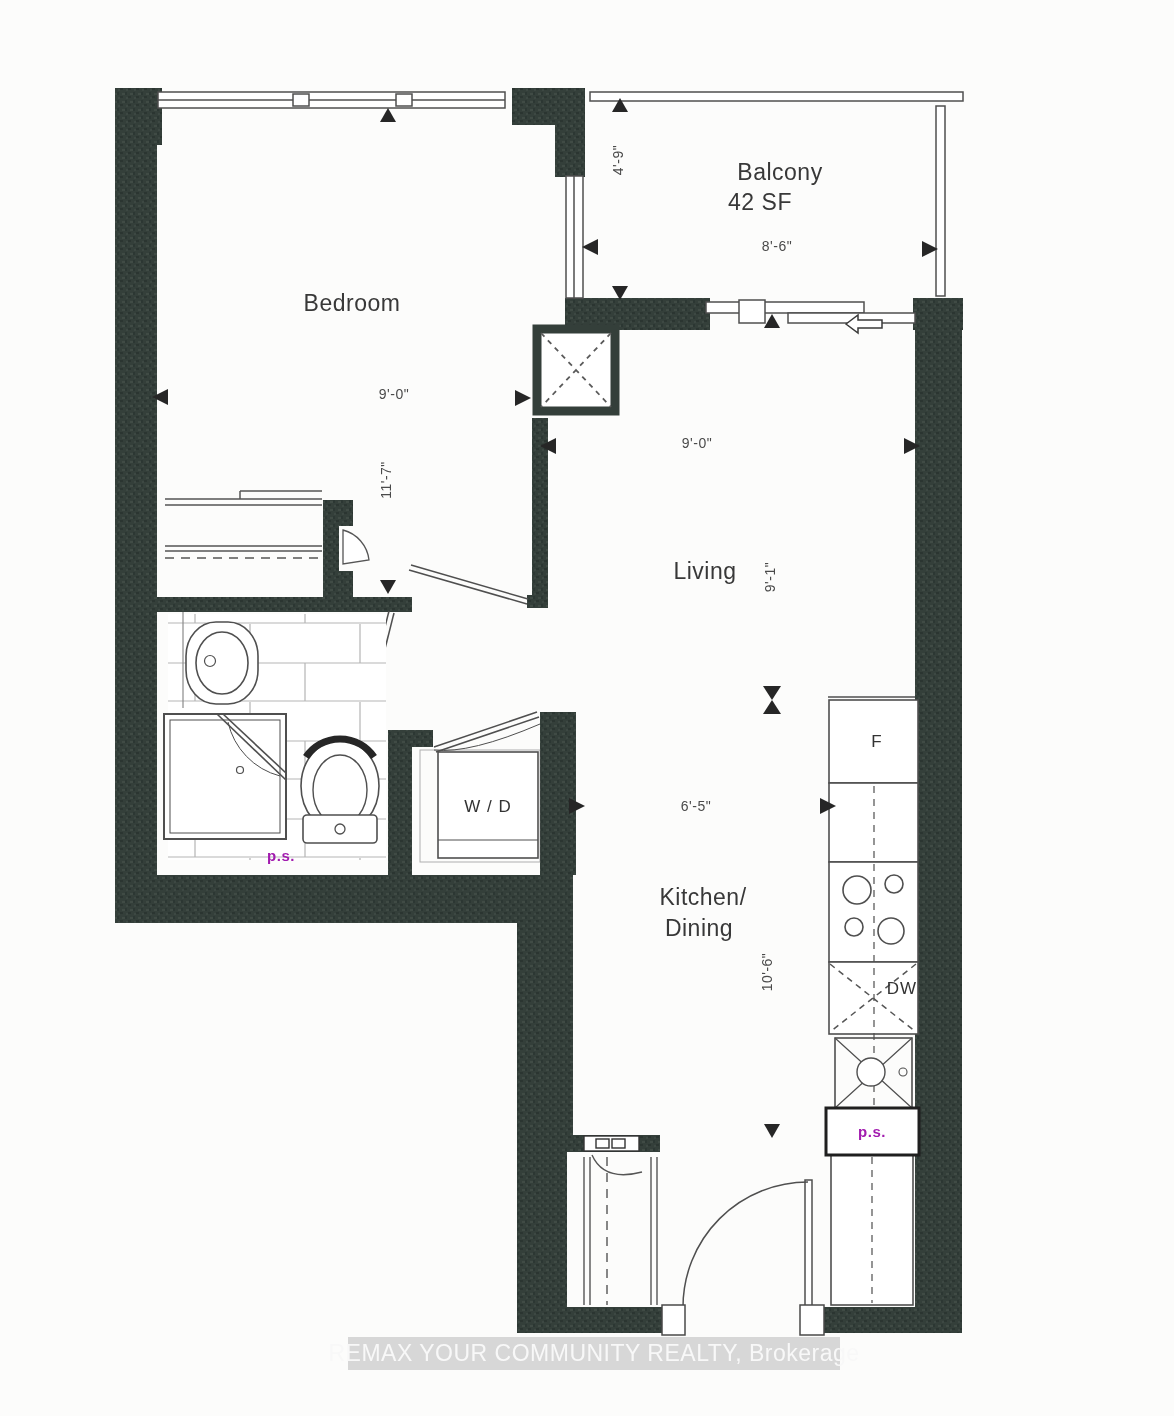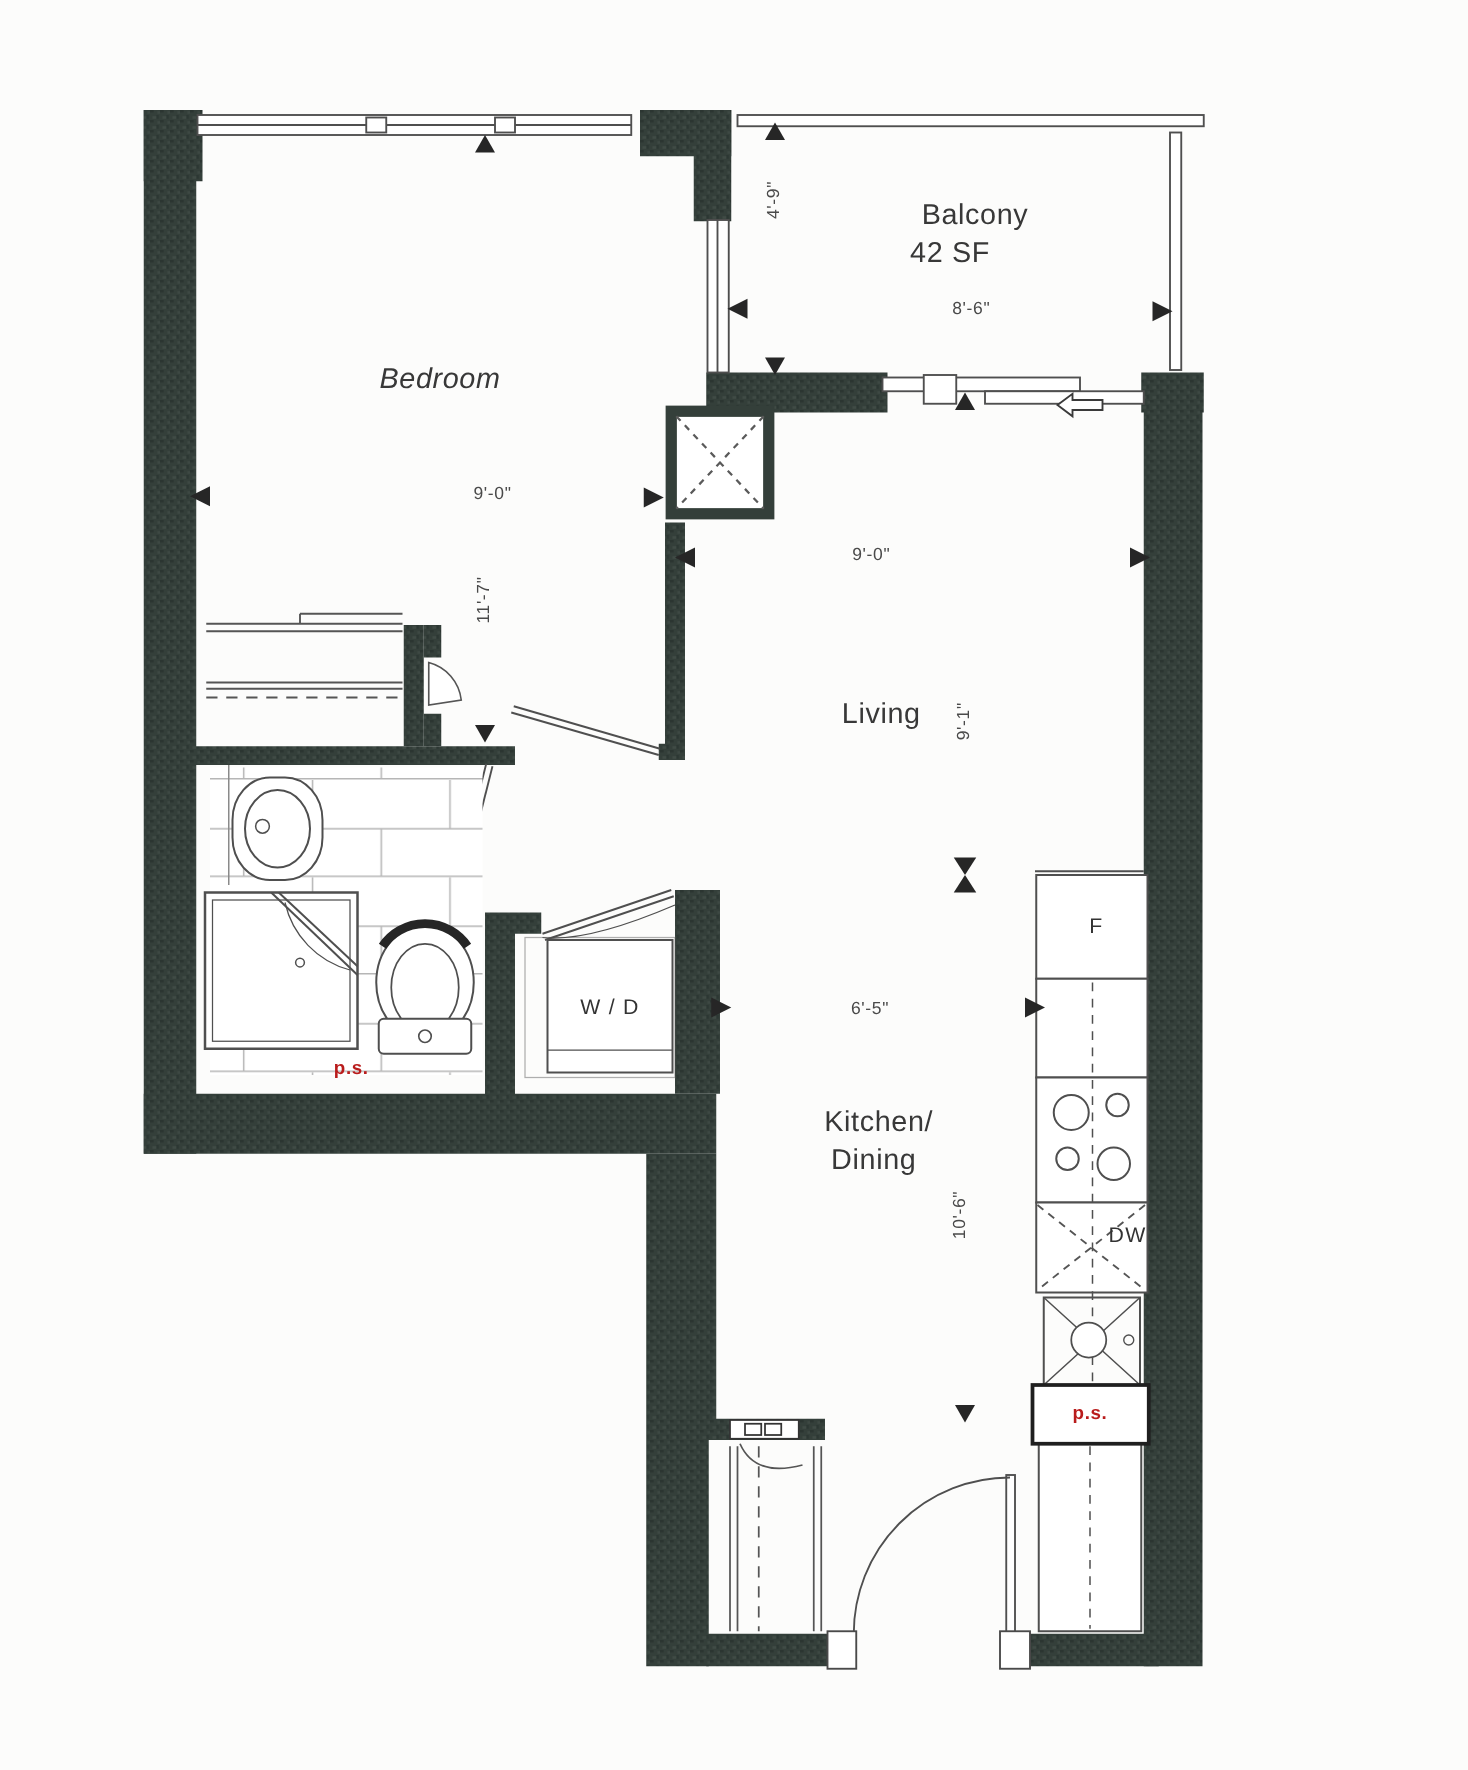--- a/index.html
+++ b/index.html
@@ -5,21 +5,21 @@
   html,body{margin:0;padding:0;background:#ffffff;}
   .plan{position:relative;width:1174px;height:1416px;background:#fcfcfb;overflow:hidden;
         font-family:"Liberation Sans",sans-serif;}
   .plan svg{position:absolute;left:0;top:0;}
   .lbl{position:absolute;transform:translate(-50%,-50%);color:#383838;white-space:nowrap;
        line-height:1;letter-spacing:.5px;}
   .room{font-size:23px;}
   .dim{font-size:14px;color:#4a4a4a;letter-spacing:.5px;}
   .rot{transform:translate(-50%,-50%) rotate(-90deg);}
   .fix{font-size:17px;letter-spacing:1px;color:#333;}
-  .ps{font-size:15px;font-weight:600;color:#b91c1c;letter-spacing:.5px;}
+  .ps{font-size:15px;font-weight:600;color:#a21caf;letter-spacing:.5px;}
   .watermark{position:absolute;left:348px;top:1337px;width:492px;height:33px;
              background:#d7d7d7;display:flex;align-items:center;justify-content:center;}
   .watermark span{font-size:23px;color:#f8f8f8;font-weight:500;letter-spacing:.5px;
                   white-space:nowrap;}
 </style>
 </head>
 <body>
 
 <div class="plan">
 
@@ -212,21 +212,21 @@
     <polygon points="388,594 380,580 396,580"></polygon>
     <polygon points="772,314 764,328 780,328"></polygon>
     <polygon points="772,700 763,686 781,686"></polygon>
     <polygon points="772,700 763,714 781,714"></polygon>
     <polygon points="772,1138 764,1124 780,1124"></polygon>
     <polygon points="585,806 569,798 569,814"></polygon>
     <polygon points="836,806 820,798 820,814"></polygon>
   </g>
 </svg>
 
-  <div class="lbl room" style="left:352px;top:303px;font-style:italic;">Bedroom</div>
+  <div class="lbl room" style="left:352px;top:303px;">Bedroom</div>
   <div class="lbl room" style="left:780px;top:172px;">Balcony</div>
   <div class="lbl room" style="left:760px;top:202px;text-align:right;">42 SF</div>
   <div class="lbl room" style="left:705px;top:527px;margin-top:44px;">Living</div>
   <div class="lbl room" style="left:703px;top:897px;">Kitchen/</div>
   <div class="lbl room" style="left:699px;top:928px;">Dining</div>
 
   <div class="lbl fix" style="left:488px;top:806px;text-align:right;">W / D</div>
   <div class="lbl fix" style="left:877px;top:741px;">F</div>
   <div class="lbl fix" style="left:902px;top:988px;">DW</div>
   <div class="lbl ps" style="left:281px;top:855px;">p.s.</div>
@@ -234,13 +234,16 @@
 
   <div class="lbl dim" style="left:394px;top:394px;">9'-0"</div>
   <div class="lbl dim rot" style="left:386px;top:480px;">11'-7"</div>
   <div class="lbl dim rot" style="left:618px;top:160px;">4'-9"</div>
   <div class="lbl dim" style="left:777px;top:246px;">8'-6"</div>
   <div class="lbl dim" style="left:697px;top:443px;">9'-0"</div>
   <div class="lbl dim rot" style="left:770px;top:577px;">9'-1"</div>
   <div class="lbl dim" style="left:696px;top:806px;">6'-5"</div>
   <div class="lbl dim rot" style="left:767px;top:972px;">10'-6"</div>
 
+  <div class="watermark">
+    <span>REMAX YOUR COMMUNITY REALTY, Brokerage</span>
+  </div>
 </div>
 
 </body></html>

